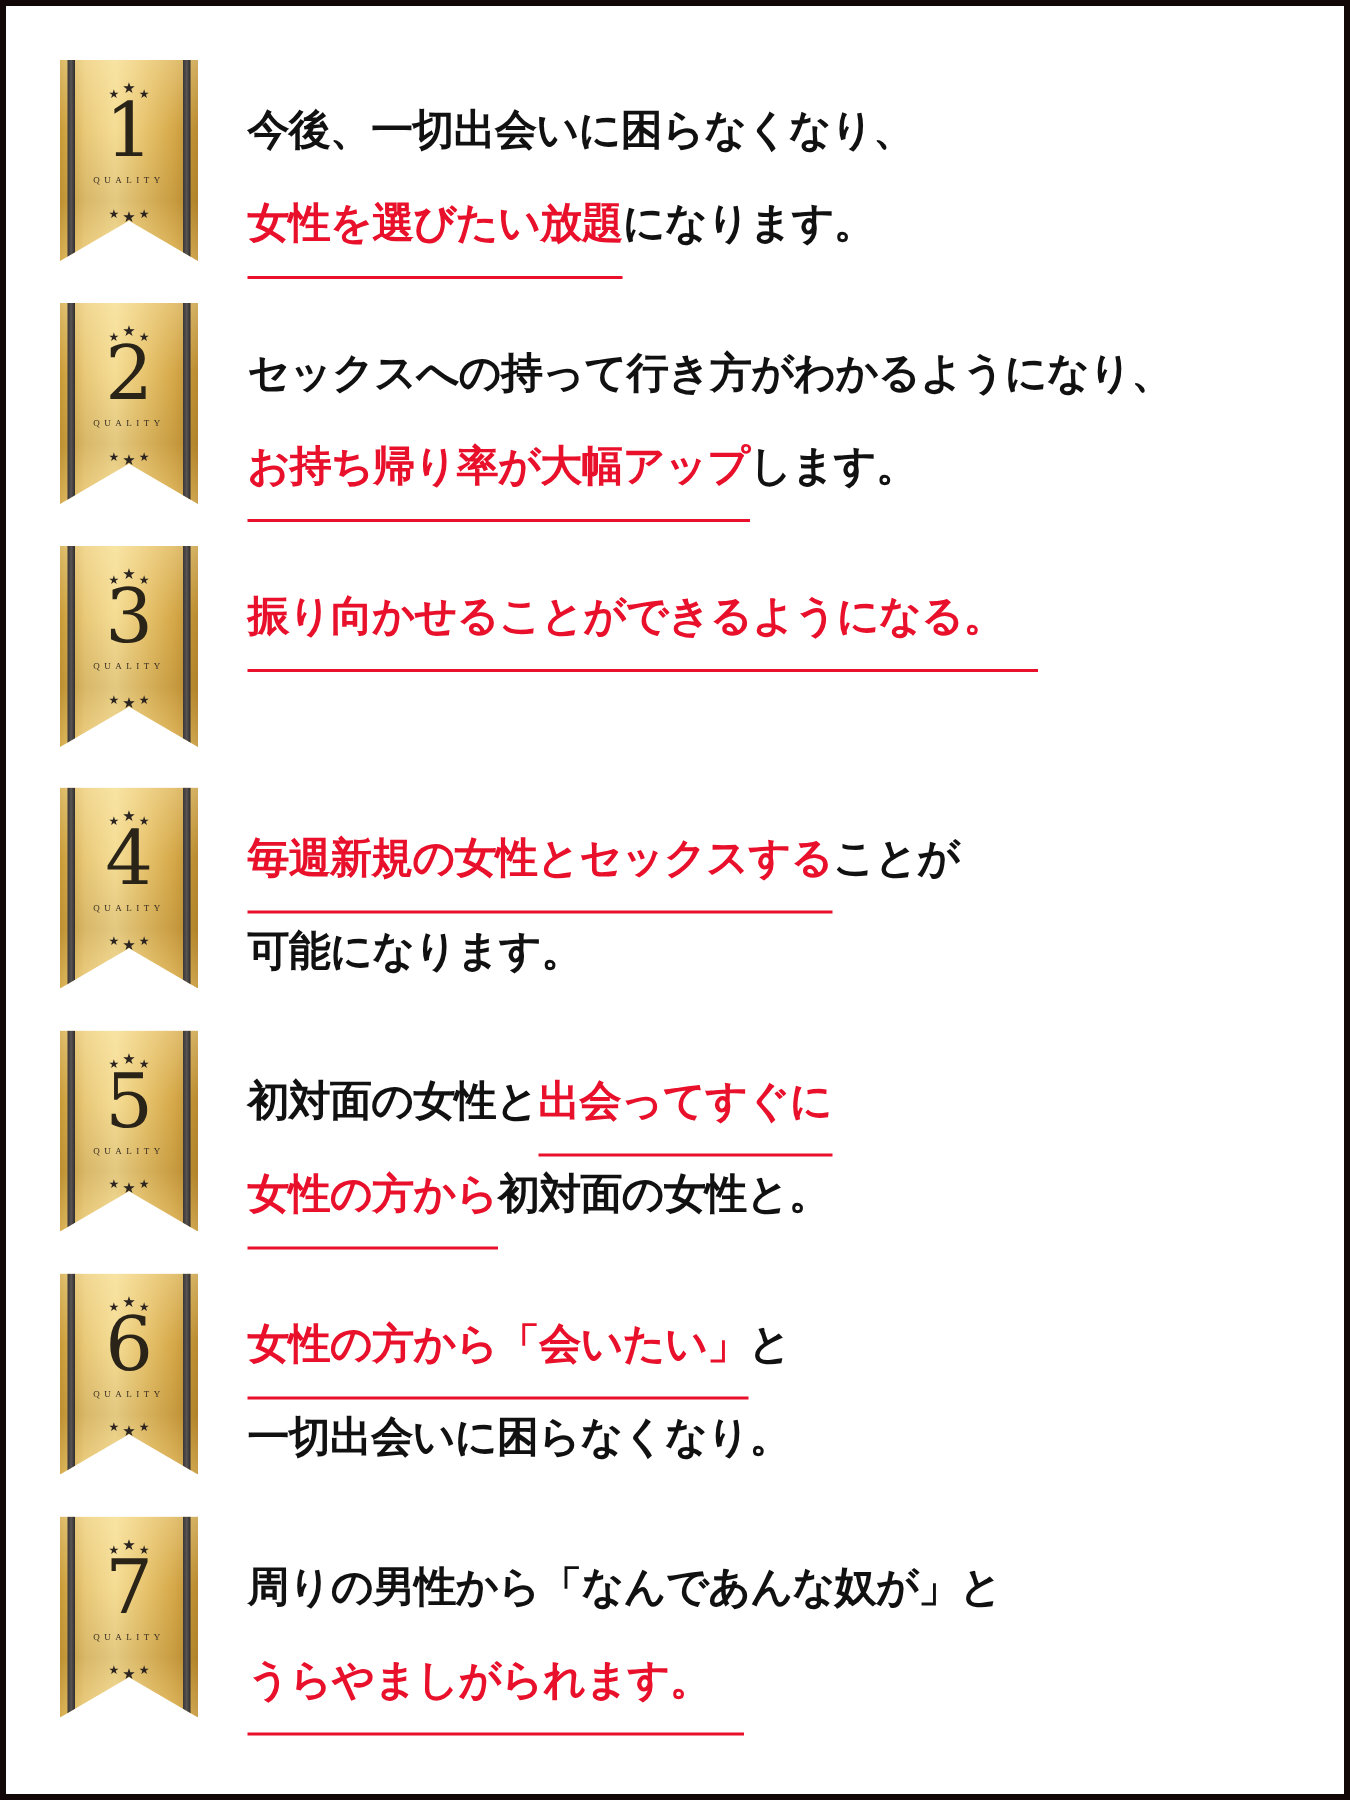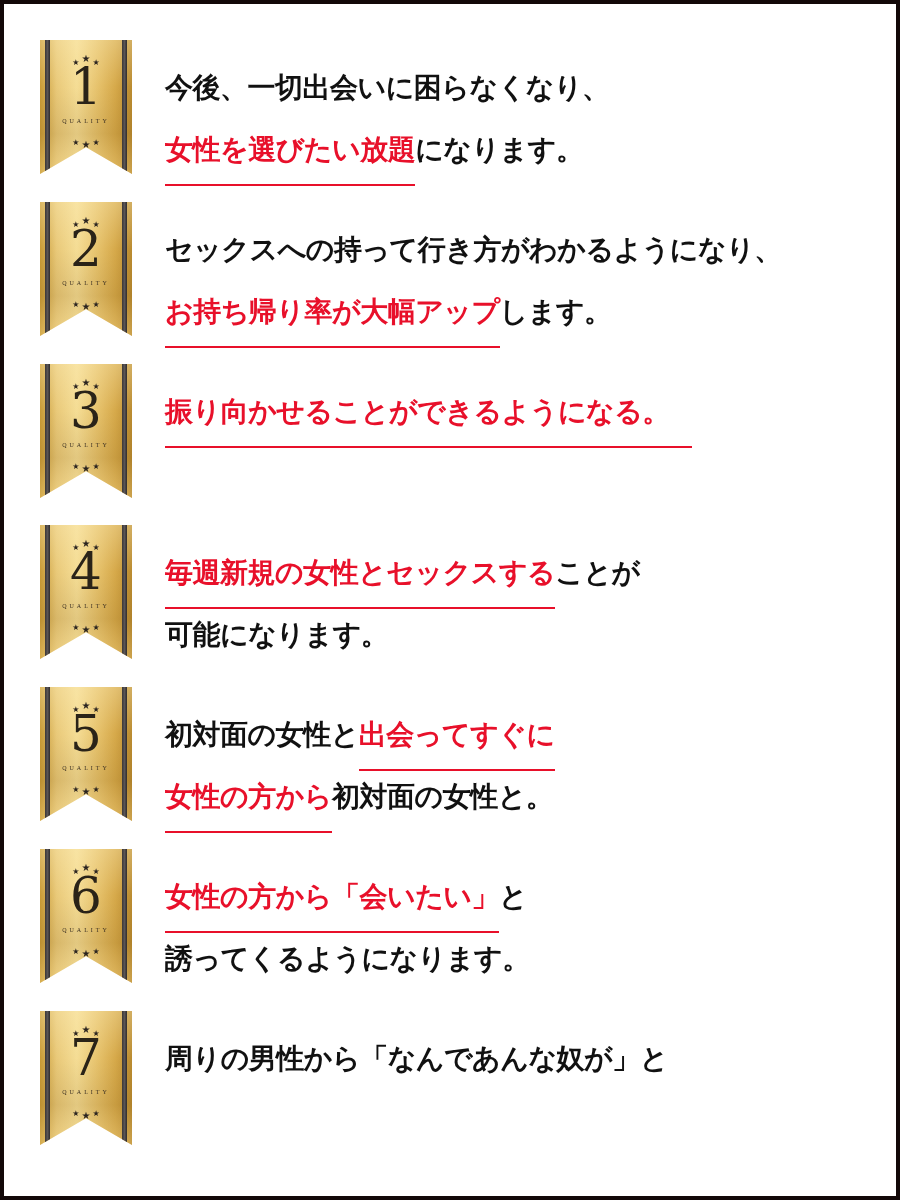--- a/index.html
+++ b/index.html
@@ -160,29 +160,30 @@
     <div class="badge">
       <div class="stripe left"></div>
       <div class="stripe right"></div>
       <div class="stars top"><span>★</span><span class="big">★</span><span>★</span></div>
       <div class="numeral">6</div>
       <div class="quality">QUALITY</div>
       <div class="stars bottom"><span>★</span><span class="big">★</span><span>★</span></div>
     </div>
     <div class="text">
       <span class="line"><span></span><span class="hl">女性の方から「会いたい」</span><span>と</span></span>
-      <span class="line"><span>誘ってくるようになります。</span><span></span></span>
+      <span class="line"><span>一切出会いに困らなくなり。</span><span></span></span>
     </div>
   </div>
     <div class="item" style="top: 1007px;">
     <div class="badge">
       <div class="stripe left"></div>
       <div class="stripe right"></div>
       <div class="stars top"><span>★</span><span class="big">★</span><span>★</span></div>
       <div class="numeral">7</div>
       <div class="quality">QUALITY</div>
       <div class="stars bottom"><span>★</span><span class="big">★</span><span>★</span></div>
     </div>
     <div class="text">
       <span class="line"><span>周りの男性から「なんであんな奴が」と</span><span></span></span>
+      <span class="line"><span></span><span class="hl pad">うらやましがられます。</span><span></span></span>
     </div>
   </div>
   </div>
 
 </body></html>

